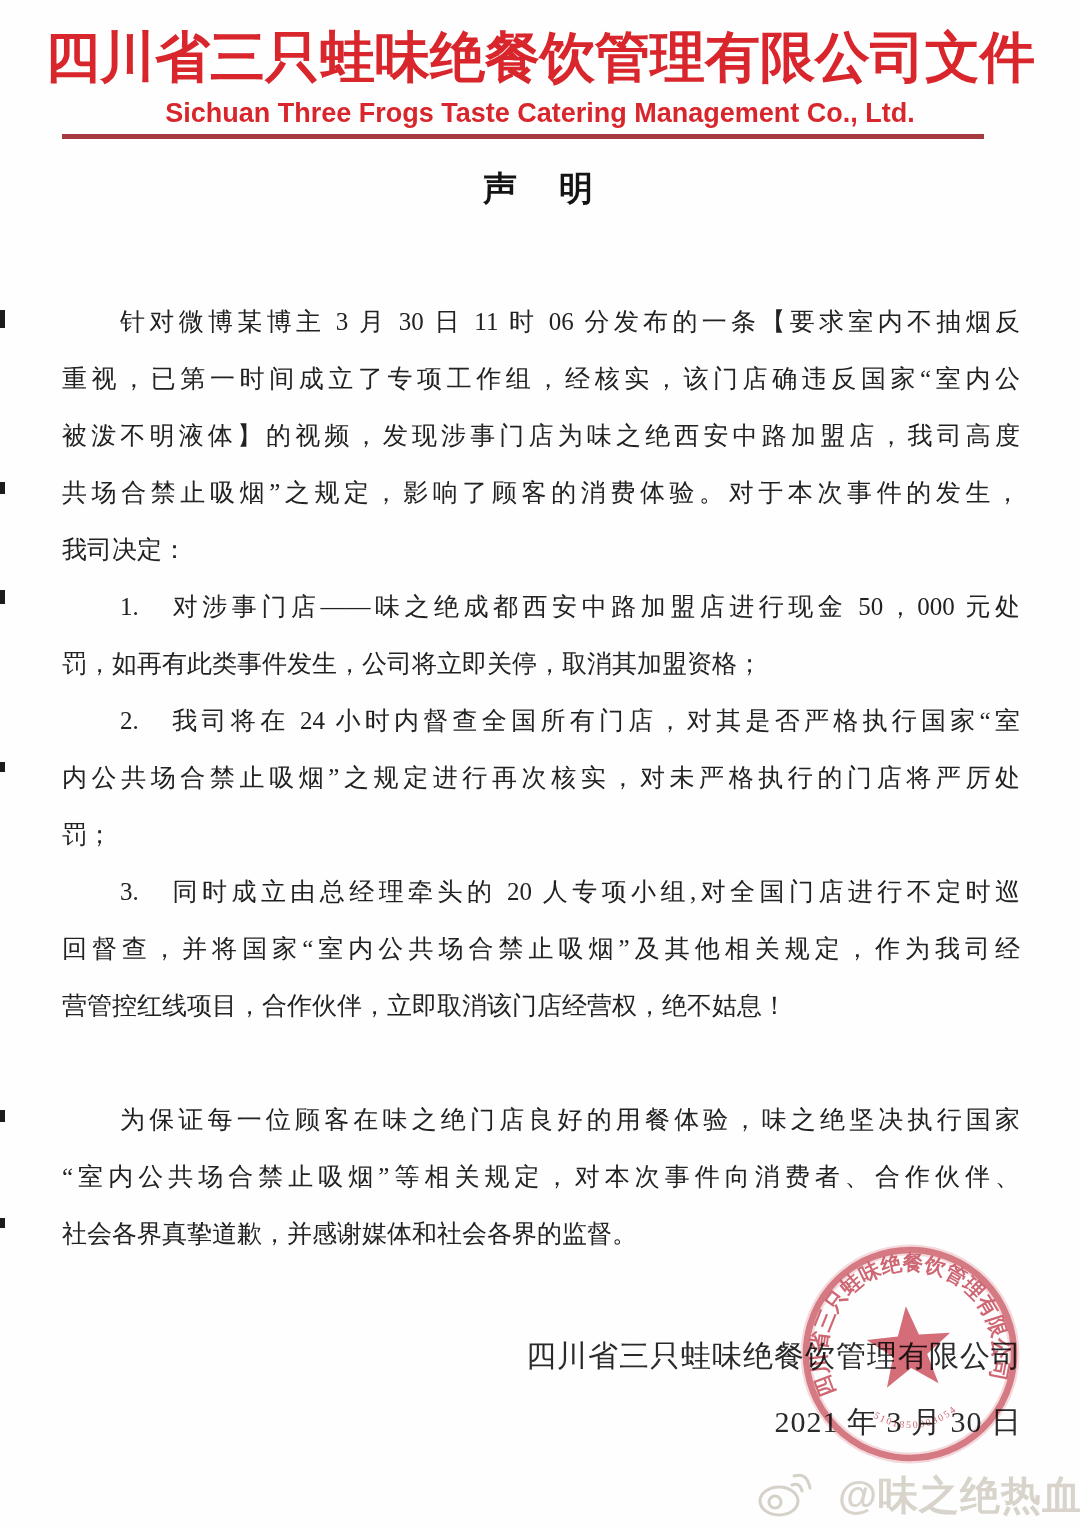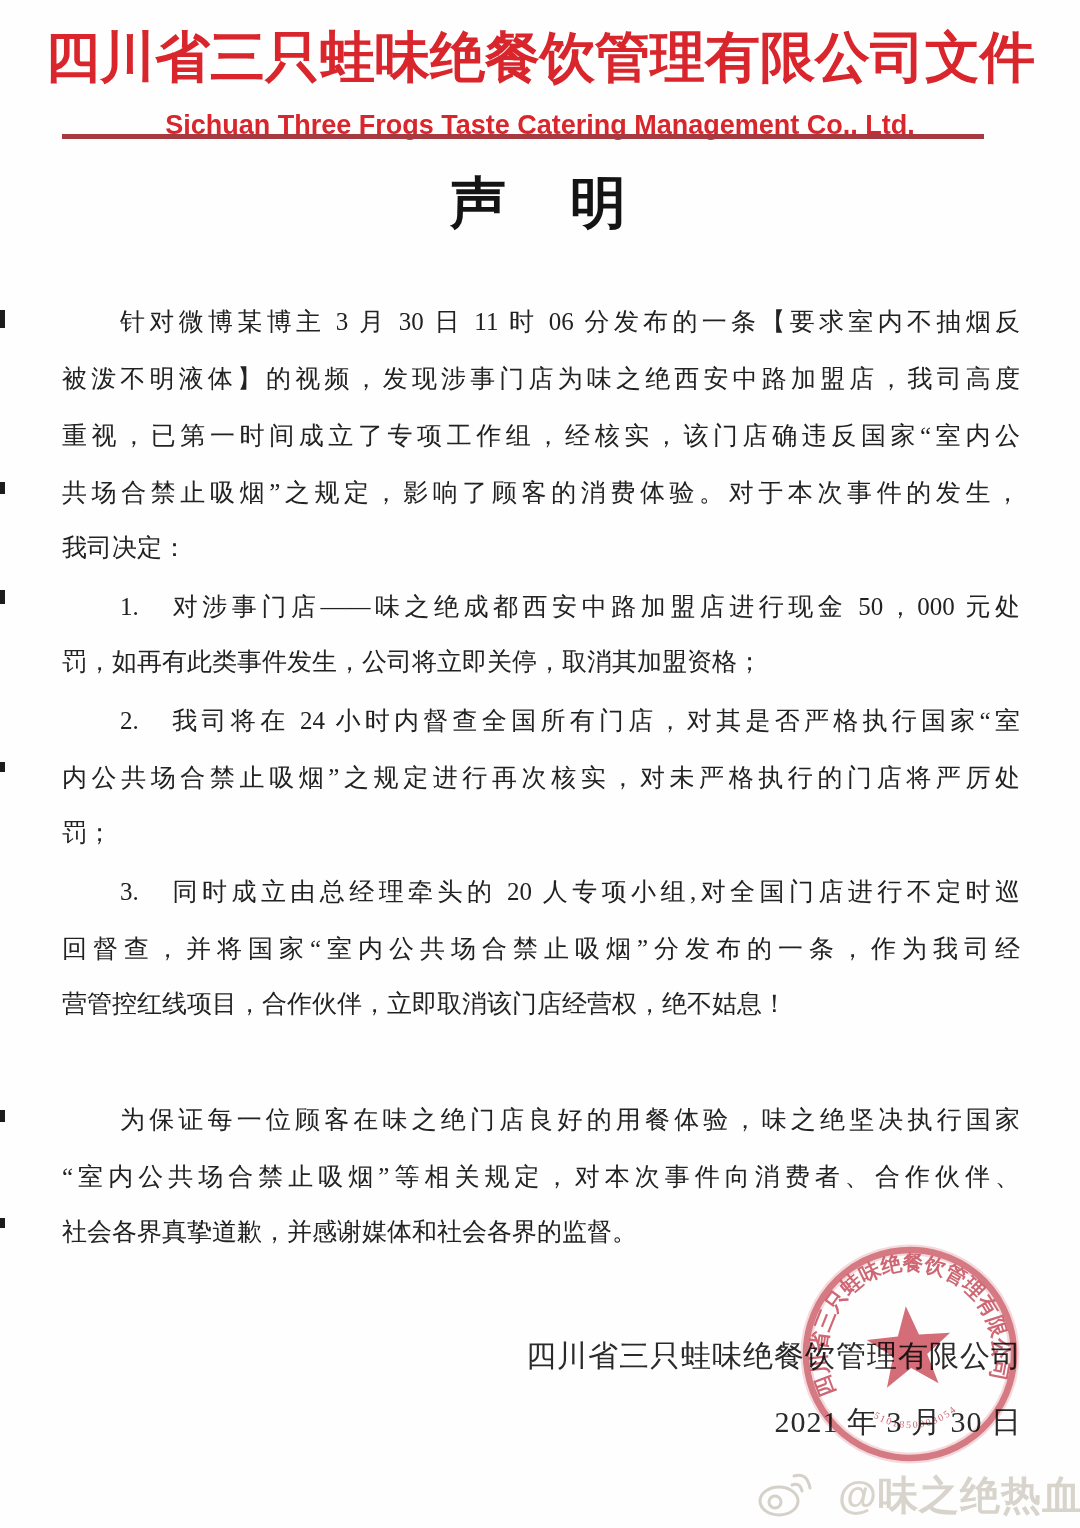--- a/index.html
+++ b/index.html
@@ -9,35 +9,35 @@
     color:#1d1d1d;
   }
   
   .letterhead { position:absolute; top:26px; left:0; width:100%; text-align:center; }
   .company-cn {
     font-size:55px; font-weight:700; color:#d8262c; letter-spacing:0px;
     line-height:64px; white-space:nowrap;
   }
   .company-en {
     font-family:"Liberation Sans","DejaVu Sans",sans-serif; font-weight:700;
-    font-size:27px; color:#d8262c; margin-top:20px; letter-spacing:0px;
+    font-size:27px; color:#d8262c; margin-top:8px; letter-spacing:0px;
   }
   .red-rule { position:absolute; left:62px; top:134px; width:922px; height:5px; background:#a53b41; }
   
   .doc-title {
     position:absolute; top:166px; left:0; width:100%; text-align:center;
-    font-size:56px; font-weight:700; color:#141414; letter-spacing:4px;
+    font-size:34px; font-weight:700; color:#141414; letter-spacing:4px;
   }
   
   .body-text { position:absolute; left:62px; top:293px; width:958px; }
   .ln {
     font-size:25px; line-height:57px; height:57px; overflow:hidden;
     text-align:justify; text-align-last:justify; color:#222;
   }
-  .ln.end { text-align-last:left;font-family:Liberation Mono, monospace; }
+  .ln.end { text-align-last:left; }
   .ln.indent { text-indent:58px; }
   .ln.gap { margin-top:57px; }
   
   .sign-company { position:absolute; top:1336px; right:58px; font-size:30px; color:#2a2a2a; letter-spacing:1px; }
   .sign-date    { position:absolute; top:1402px; right:58px; font-size:30px; color:#2a2a2a; letter-spacing:1px;text-align:center; }
   
   .seal {
     position:absolute; left:794px; top:1238px; width:232px; height:232px;
     mix-blend-mode:multiply; opacity:0.88; transform:rotate(-5deg);
     pointer-events:none;
@@ -73,31 +73,31 @@
   <div class="letterhead">
     <div class="company-cn">四川省三只蛙味绝餐饮管理有限公司文件</div>
     <div class="company-en">Sichuan Three Frogs Taste Catering Management Co., Ltd.</div>
   </div>
   <div class="red-rule"></div>
 
   <div class="doc-title">声　明</div>
 
   <div class="body-text">
     <div class="ln indent">针对微博某博主 3 月 30 日 11 时 06 分发布的一条【要求室内不抽烟反</div>
+    <div class="ln">重视，已第一时间成立了专项工作组，经核实，该门店确违反国家“室内公</div>
     <div class="ln">被泼不明液体】的视频，发现涉事门店为味之绝西安中路加盟店，我司高度</div>
-    <div class="ln">重视，已第一时间成立了专项工作组，经核实，该门店确违反国家“室内公</div>
     <div class="ln">共场合禁止吸烟”之规定，影响了顾客的消费体验。对于本次事件的发生，</div>
     <div class="ln end">我司决定：</div>
     <div class="ln indent">1.　对涉事门店——味之绝成都西安中路加盟店进行现金 50，000 元处</div>
     <div class="ln end">罚，如再有此类事件发生，公司将立即关停，取消其加盟资格；</div>
     <div class="ln indent">2.　我司将在 24 小时内督查全国所有门店，对其是否严格执行国家“室</div>
     <div class="ln">内公共场合禁止吸烟”之规定进行再次核实，对未严格执行的门店将严厉处</div>
     <div class="ln end">罚；</div>
     <div class="ln indent">3.　同时成立由总经理牵头的 20 人专项小组,对全国门店进行不定时巡</div>
-    <div class="ln">回督查，并将国家“室内公共场合禁止吸烟”分发布的一条，作为我司经</div>
+    <div class="ln">回督查，并将国家“室内公共场合禁止吸烟”及其他相关规定，作为我司经</div>
     <div class="ln end">营管控红线项目，合作伙伴，立即取消该门店经营权，绝不姑息！</div>
     <div class="ln indent gap">为保证每一位顾客在味之绝门店良好的用餐体验，味之绝坚决执行国家</div>
     <div class="ln">“室内公共场合禁止吸烟”等相关规定，对本次事件向消费者、合作伙伴、</div>
     <div class="ln end">社会各界真挚道歉，并感谢媒体和社会各界的监督。</div>
   </div>
 
   <div class="sign-company">四川省三只蛙味绝餐饮管理有限公司</div>
   <div class="sign-date">2021 年 3 月 30 日</div>
 
   <svg class="seal" viewBox="-116 -116 232 232" width="232" height="232">

